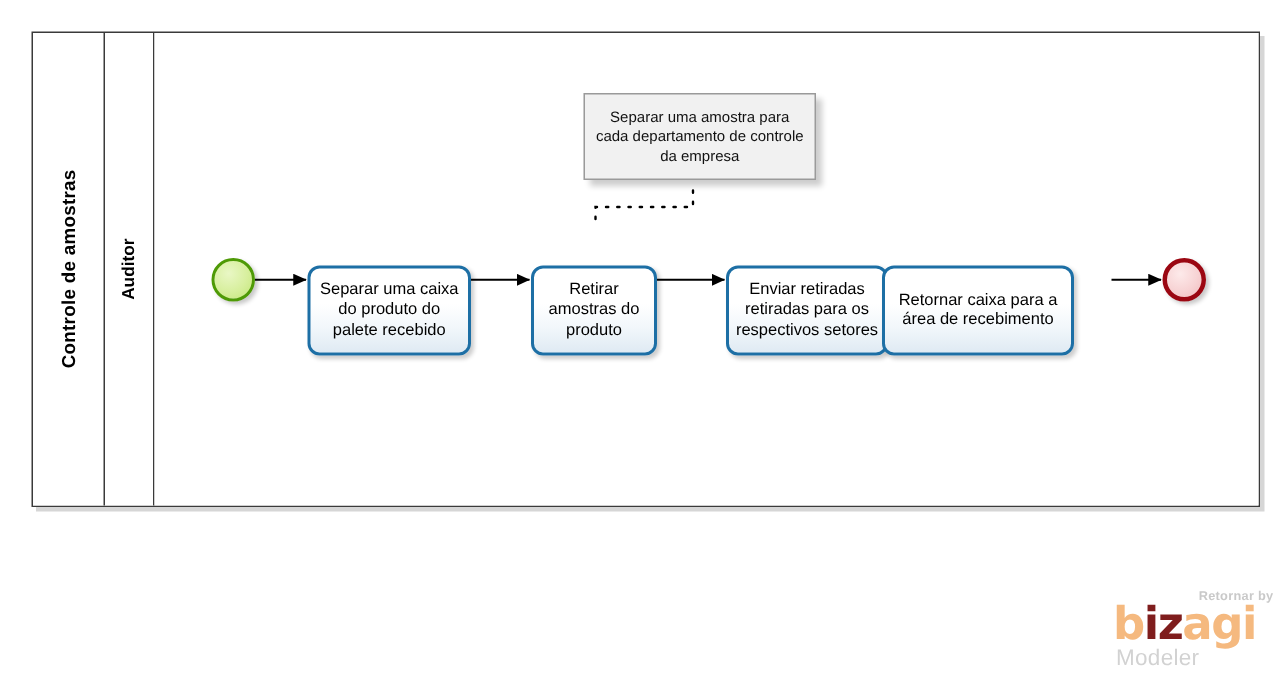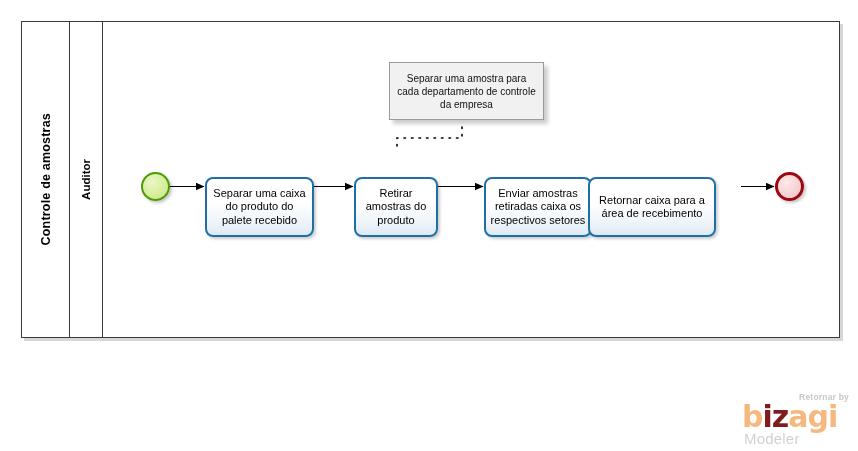--- a/index.html
+++ b/index.html
@@ -263,21 +263,21 @@
 
     <div class="task task-1">
       <span class="task-label">Separar uma  caixa do produto do palete recebido</span>
     </div>
 
     <div class="task task-2">
       <span class="task-label">Retirar amostras do produto</span>
     </div>
 
     <div class="task task-3">
-      <span class="task-label">Enviar amostras retiradas caixa os respectivos setores</span>
+      <span class="task-label">Enviar retiradas retiradas para os respectivos setores</span>
     </div>
 
     <div class="task task-4">
       <span class="task-label">Retornar caixa para a área de recebimento</span>
     </div>
 
     <div class="event event-end"></div>
 
     <div class="note">
       <span>Separar uma amostra para cada departamento de controle da empresa</span>

